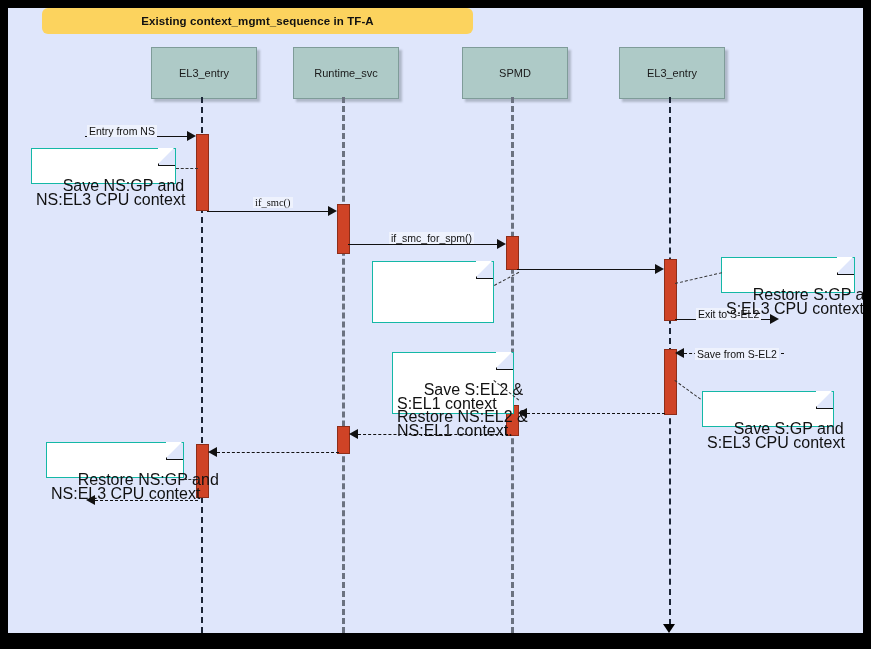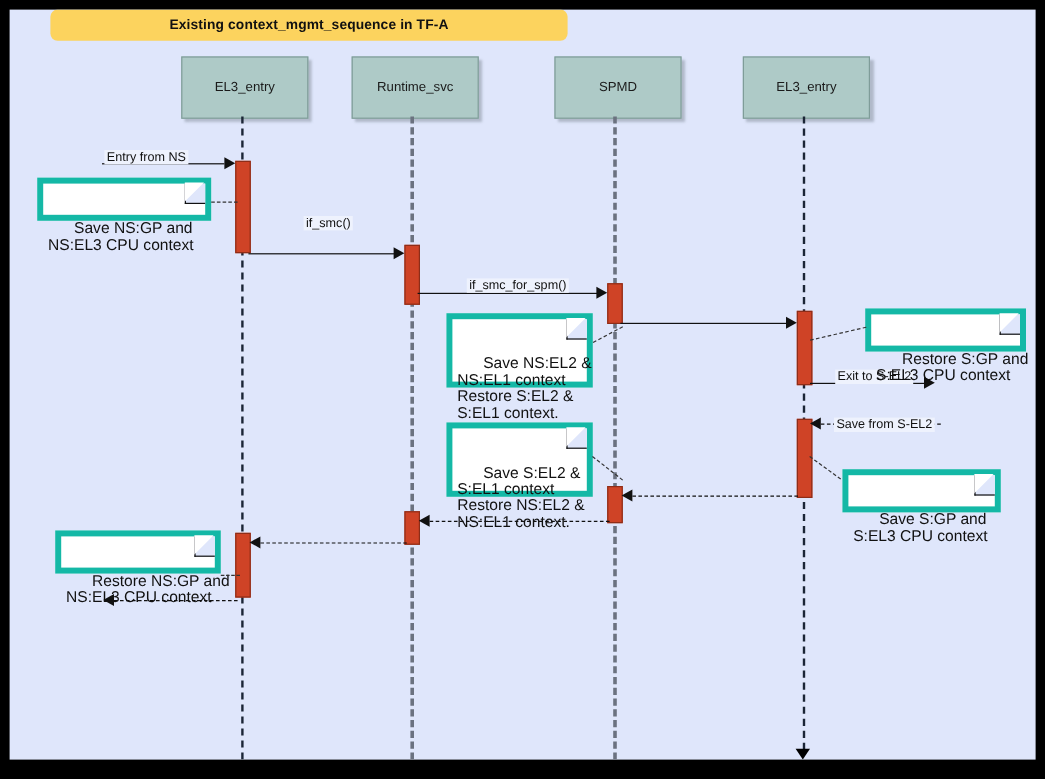--- a/index.html
+++ b/index.html
@@ -46,22 +46,22 @@
       border-top:5px solid transparent;border-bottom:5px solid transparent;
       border-left:9px solid #111;}
   .arrowhead-l{position:absolute;width:0;height:0;
       border-top:5px solid transparent;border-bottom:5px solid transparent;
       border-right:9px solid #111;}
 
   .msg-label{position:absolute;font-size:10.5px;color:#111;
       background:#eef2fd;padding:0 2px;white-space:nowrap;}
 
   
-  .note{position:absolute;background:#fff;border:5px solid #14b8a6;
-      font-size:13px;line-height:13.5px;color:#111;
+  .note{position:absolute;background:#fff;border:1px solid #14b8a6;
+      font-size:16px;line-height:13.5px;color:#111;
       padding:3px 0 3px 4px;white-space:pre;box-sizing:border-box;}
   .note .fold{position:absolute;top:0;right:0;width:16px;height:16px;
       background:#dfe6fb;
       border-left:1px solid #111;border-bottom:1px solid #111;}
   .note .fold:after{content:"";position:absolute;left:-1px;top:-1px;
       width:0;height:0;border-left:16px solid #fff;border-bottom:16px solid transparent;}
 
   .note-link{position:absolute;height:0;border-top:1.3px dashed #333;
       transform-origin:0 0;}
 </style>
@@ -103,21 +103,21 @@
     <div class="activation" style="left:498px;top:397px;height:29px;"></div>
     <div class="activation" style="left:329px;top:418px;height:26px;"></div>
     <div class="activation" style="left:188px;top:436px;height:52px;"></div>
 
     <div class="msg-line solid" style="left:77px;top:128px;width:102px;"></div>
     <div class="arrowhead-r" style="left:179px;top:123px;"></div>
     <div class="msg-label" style="left:79px;top:117px;">Entry from NS</div>
 
     <div class="msg-line solid" style="left:199px;top:203px;width:122px;"></div>
     <div class="arrowhead-r" style="left:320px;top:198px;"></div>
-    <div class="msg-label" style="left:245px;top:172px;">if_smc()</div>
+    <div class="msg-label" style="left:245px;top:189px;font-family:Liberation Serif, serif;">if_smc()</div>
 
     <div class="msg-line solid" style="left:340px;top:236px;width:150px;"></div>
     <div class="arrowhead-r" style="left:489px;top:231px;"></div>
     <div class="msg-label" style="left:381px;top:224px;">if_smc_for_spm()</div>
 
     <div class="msg-line solid" style="left:509px;top:261px;width:139px;"></div>
     <div class="arrowhead-r" style="left:647px;top:256px;"></div>
 
     <div class="msg-line solid" style="left:667px;top:311px;width:96px;"></div>
     <div class="arrowhead-r" style="left:762px;top:306px;"></div>
@@ -141,35 +141,31 @@
 
     <div class="note" style="left:23px;top:140px;width:145px;height:36px;">
       <span class="fold"></span>
       <span>Save NS:GP and
 NS:EL3 CPU context</span>
     </div>
     <div class="note-link" style="left:168px;top:160px;width:22px;"></div>
 
     <div class="note" style="left:364px;top:253px;width:122px;height:62px;">
       <span class="fold"></span>
-      <span>Save NS:EL2 &amp;
-NS:EL1 context
-Restore S:EL2 &amp;
-S:EL1 context.</span>
     </div>
     <div class="note-link" style="left:486px;top:277px;width:28px;transform:rotate(-28deg);"></div>
 
     <div class="note" style="left:713px;top:249px;width:134px;height:36px;">
       <span class="fold"></span>
       <span>Restore S:GP and
 S:EL3 CPU context</span>
     </div>
     <div class="note-link" style="left:667px;top:275px;width:48px;transform:rotate(-13deg);"></div>
 
-    <div class="note" style="left:364px;top:344px;width:122px;height:62px;">
+    <div class="note" style="left:384px;top:344px;width:122px;height:62px;">
       <span class="fold"></span>
       <span>Save S:EL2 &amp;
 S:EL1 context
 Restore NS:EL2 &amp;
 NS:EL1 context.</span>
     </div>
     <div class="note-link" style="left:486px;top:372px;width:32px;transform:rotate(38deg);"></div>
 
     <div class="note" style="left:694px;top:383px;width:132px;height:36px;">
       <span class="fold"></span>

